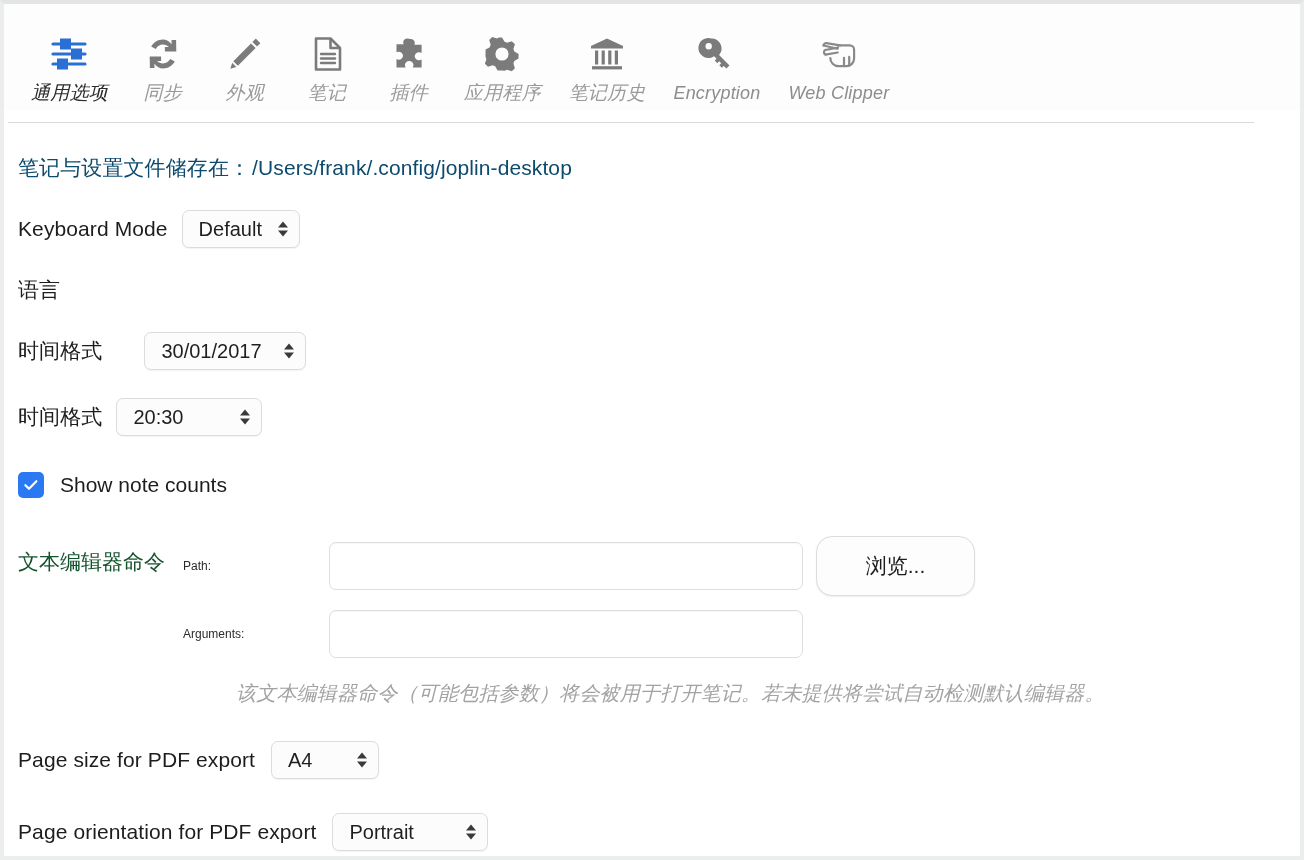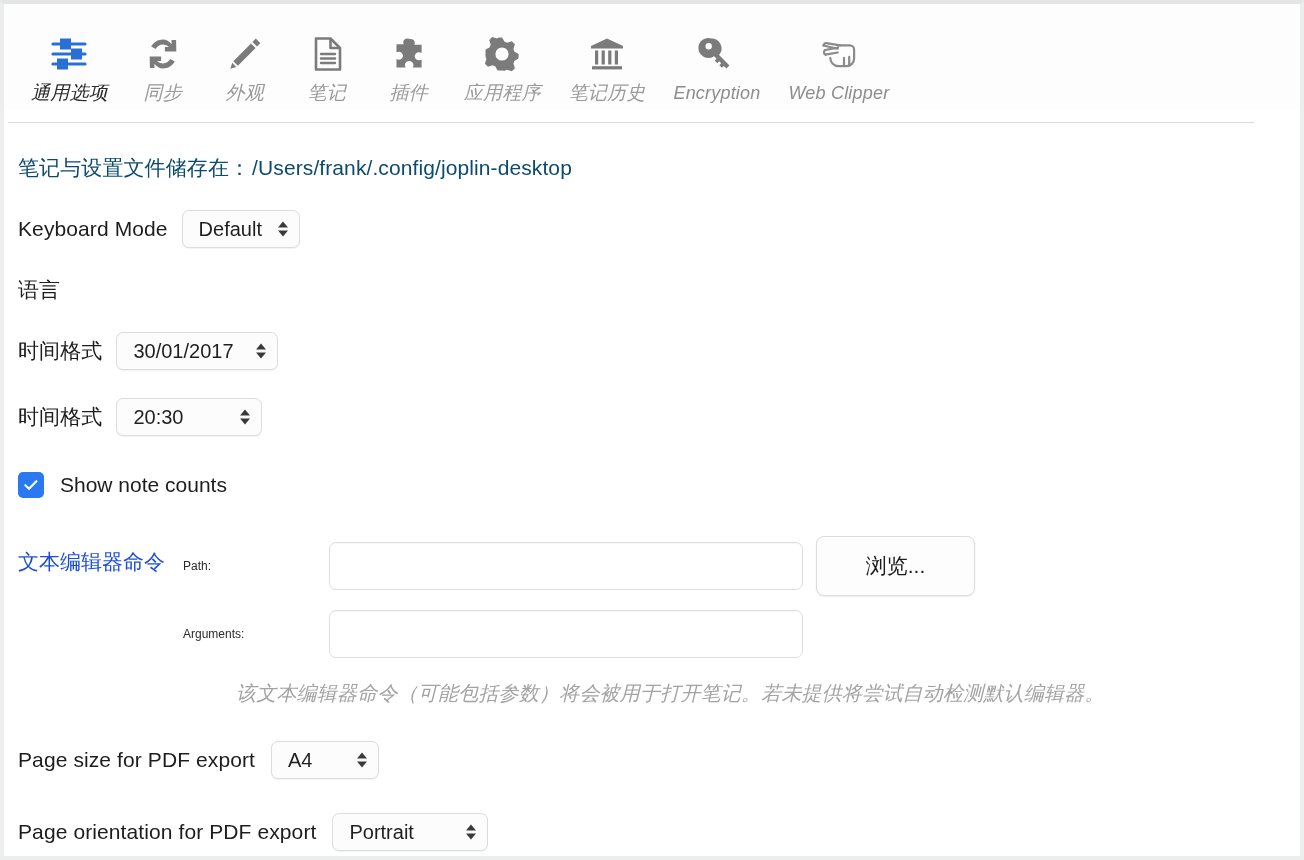--- a/index.html
+++ b/index.html
@@ -145,21 +145,21 @@
   .select .arrows span {
     display: block;
     width: 0; height: 0;
     border-left: 5px solid transparent;
     border-right: 5px solid transparent;
   }
   .select .arrows .up { border-bottom: 6px solid #3a3a3a; }
   .select .arrows .down { border-top: 6px solid #3a3a3a; }
 
   .select.w-lang { min-width: 284px; padding-right: 40px; }
-  .select.w-date { min-width: 162px; }
+  .select.w-date { min-width: 162px; margin-left: 28px; }
   .select.w-time { min-width: 146px; }
   .select.w-size { min-width: 108px; }
   .select.w-orient { min-width: 156px; }
   .select.w-kbd { min-width: 118px; }
 
   
   .check-row { margin-top: 36px; }
   .checkbox {
     width: 26px; height: 26px;
     border-radius: 5px;
@@ -177,21 +177,21 @@
   }
 
   
   .editor-block {
     margin-top: 38px;
     display: flex;
     align-items: flex-start;
   }
   .editor-block .block-label {
     font-size: 21px;
-    color: #1d4ed8;
+    color: #14532d;
     padding-top: 12px;
     margin-right: 18px;
     white-space: nowrap;
   }
   .editor-fields { display: flex; flex-direction: column; }
   .field-row {
     display: flex;
     align-items: center;
     margin-bottom: 14px;
   }
@@ -215,21 +215,21 @@
     color: #1d1d1d;
     font-family: "Liberation Sans", "DejaVu Sans", sans-serif;
   }
   .browse-button {
     box-sizing: border-box;
     margin-left: 13px;
     width: 159px;
     height: 60px;
     background: #fdfdfd;
     border: 1px solid #dcdcdc;
-    border-radius: 8px;
+    border-radius: 16px;
     box-shadow: 0 1px 2px rgba(0,0,0,0.07);
     font-size: 21px;
     color: #1d1d1d;
     font-family: "Liberation Sans", "DejaVu Sans", sans-serif;
     cursor: default;
   }
   .help-text {
     margin-top: 22px;
     margin-left: 218px;
     font-size: 20px;

